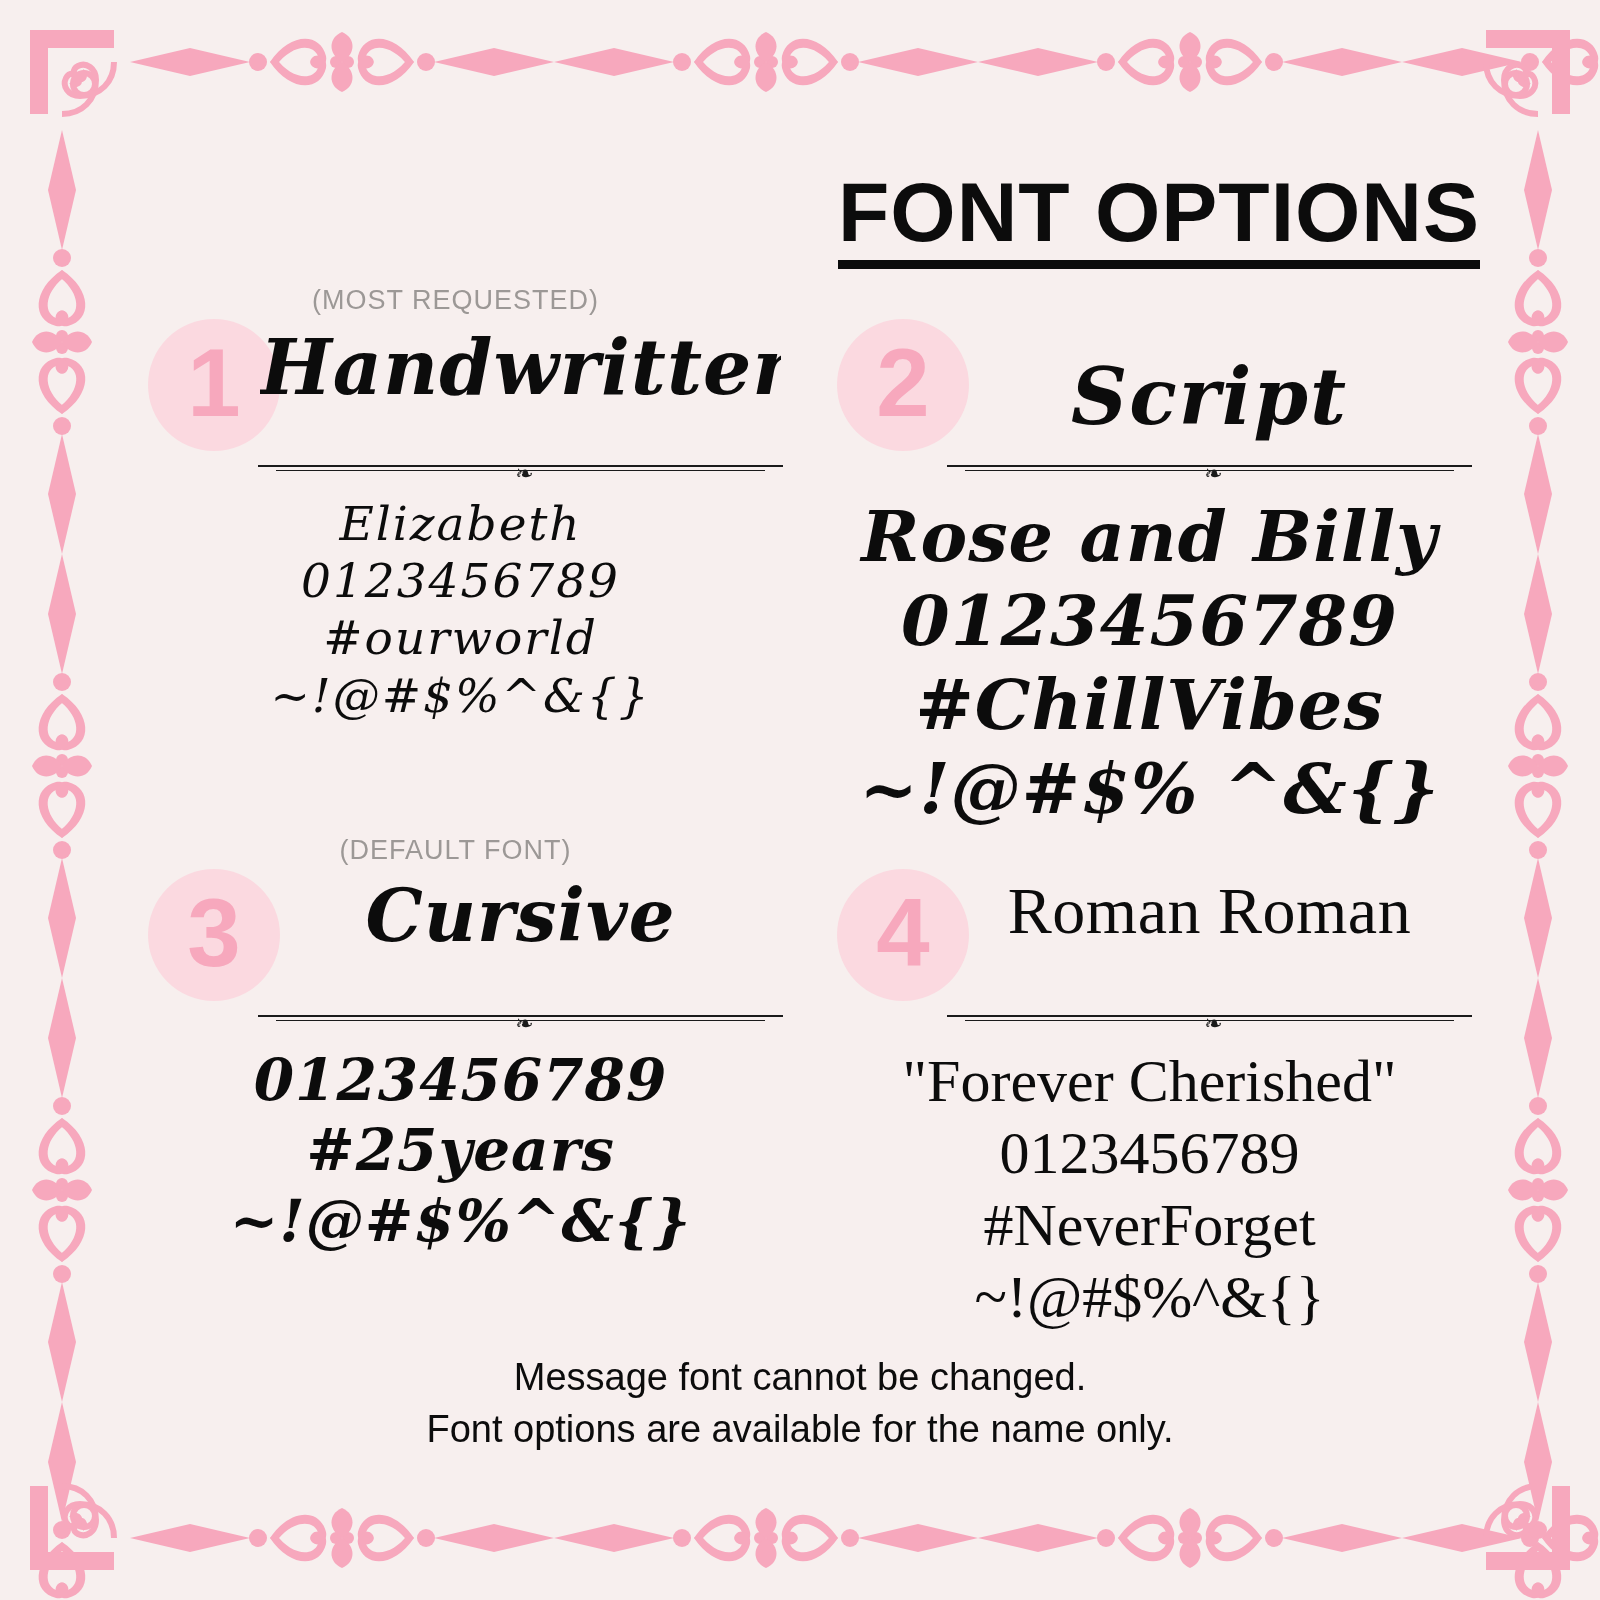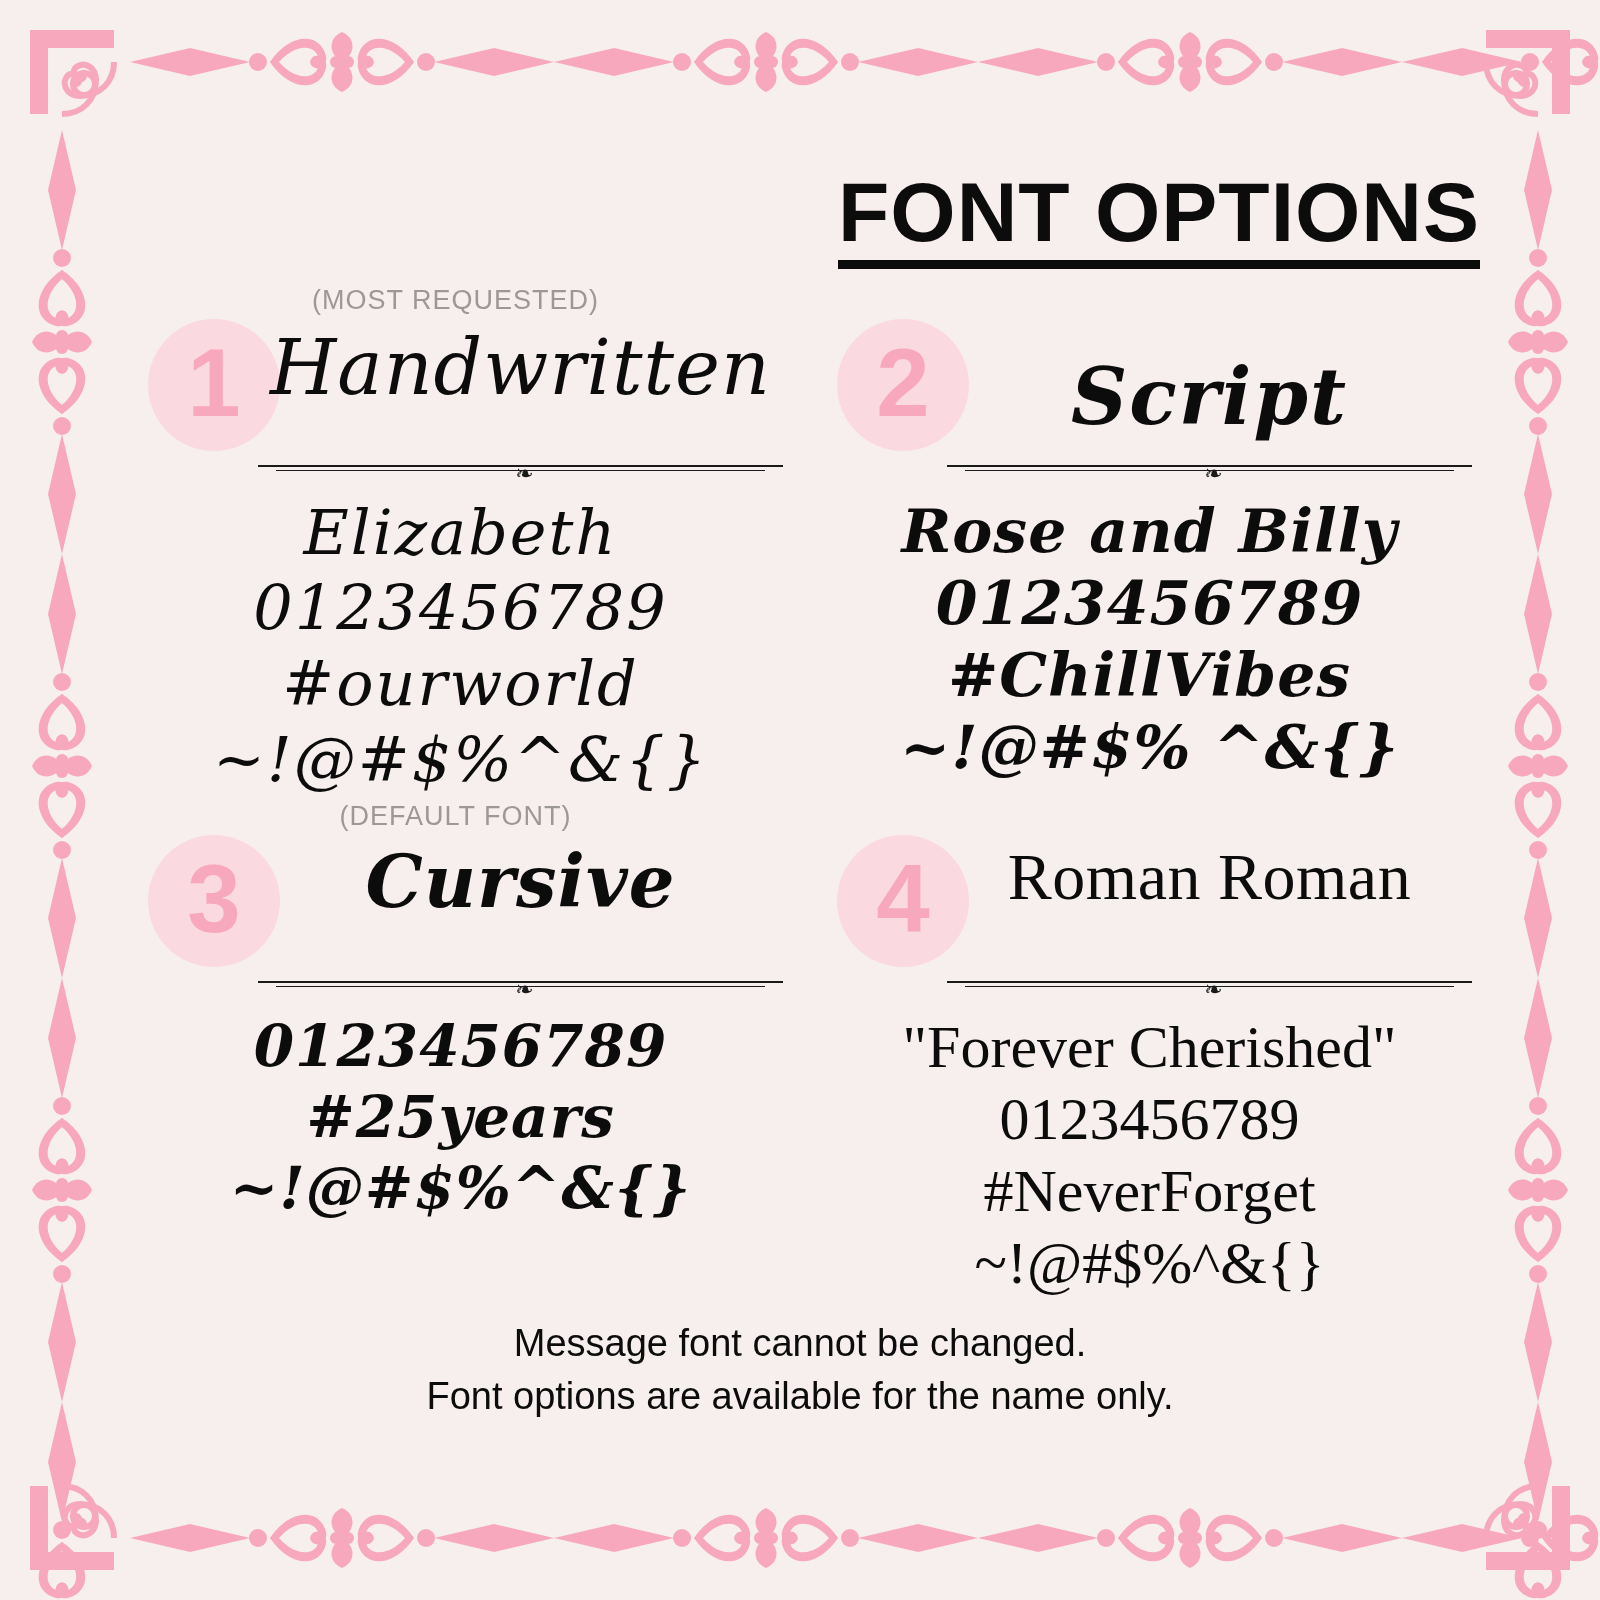--- a/index.html
+++ b/index.html
@@ -110,21 +110,21 @@
     color: #0c0c0c;
     white-space: nowrap;
     overflow: hidden;
   }
 
   
   .f-hand {
     font-family: "DejaVu Serif", serif;
     font-style: italic;
     font-size: 76px;
-    font-weight: 400;
+    font-weight: 700;
     letter-spacing: 1px;
   }
   .f-script {
     font-family: "DejaVu Serif", serif;
     font-style: italic;
     font-weight: bold;
     font-size: 78px;
     letter-spacing: 2px;
     margin-top: 28px;
   }
@@ -174,29 +174,29 @@
     color: #0c0c0c;
     padding: 10px 0 0 0;
   }
   .sample div {
     white-space: nowrap;
   }
 
   .s-hand div {
     font-family: "DejaVu Serif", serif;
     font-style: italic;
-    font-size: 62px;
+    font-size: 47px;
     line-height: 1.22;
     letter-spacing: 2px;
   }
   .s-script div {
     font-family: "DejaVu Serif", serif;
     font-style: italic;
     font-weight: bold;
-    font-size: 60px;
+    font-size: 70px;
     line-height: 1.2;
     letter-spacing: 1px;
   }
   .s-cursive div {
     font-family: "DejaVu Serif", serif;
     font-style: italic;
     font-weight: bold;
     font-size: 58px;
     line-height: 1.22;
     letter-spacing: 1px;

